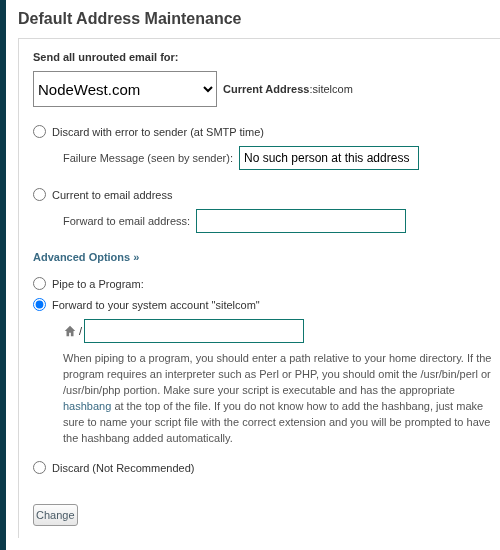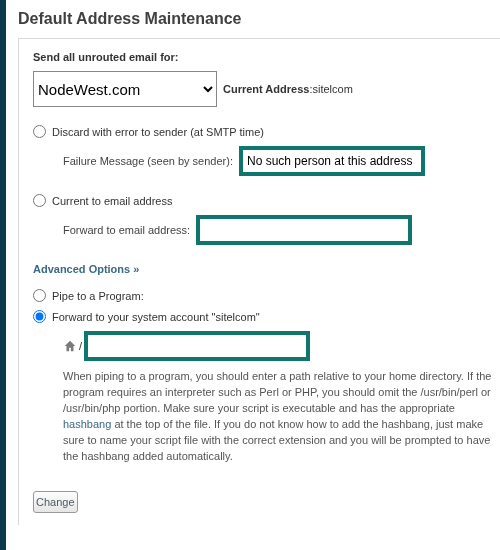--- a/index.html
+++ b/index.html
@@ -64,21 +64,21 @@
     align-items: center;
     margin: 8px 0 18px 30px;
   }
   .sub-label {
     color: #444;
     margin-right: 6px;
     white-space: nowrap;
   }
   .text-input {
     height: 20px;
-    border: 4px solid #0f766e;
+    border: 1px solid #0f766e;
     font-size: 12px;
     padding: 1px 4px;
     font-family: inherit;
   }
   .failure-input { width: 170px; }
   .forward-input { width: 200px; }
   .pipe-input   { width: 210px; }
   .adv-title {
     color: #3a6b84;
     font-weight: bold;
@@ -169,17 +169,21 @@
             <path fill="#7a7a7a" d="M8 2 L14 8 L12 8 L12 14 L9 14 L9 10 L7 10 L7 14 L4 14 L4 8 L2 8 Z"></path>
           </svg>
       </span>
       <span class="slash">/</span>
       <input type="text" class="text-input pipe-input" value="" style="">
     </div>
     <div class="note">
       <span>When piping to a program, you should enter a path relative to your home directory. If the program requires an interpreter such as Perl or PHP, you should omit the /usr/bin/perl or /usr/bin/php portion. Make sure your script is executable and has the appropriate </span><span class="note-link">hashbang</span><span> at the top of the file. If you do not know how to add the hashbang, just make sure to name your script file with the correct extension and you will be prompted to have the hashbang added automatically.</span>
     </div>
 
+    <div class="opt-row" style="margin-bottom:18px;">
+      <input type="radio" name="r" style="">
+      <span>Discard (Not Recommended)</span>
+    </div>
 
     <button class="change-btn">Change</button>
 
   </div>
 </div>
 
 </body></html>

